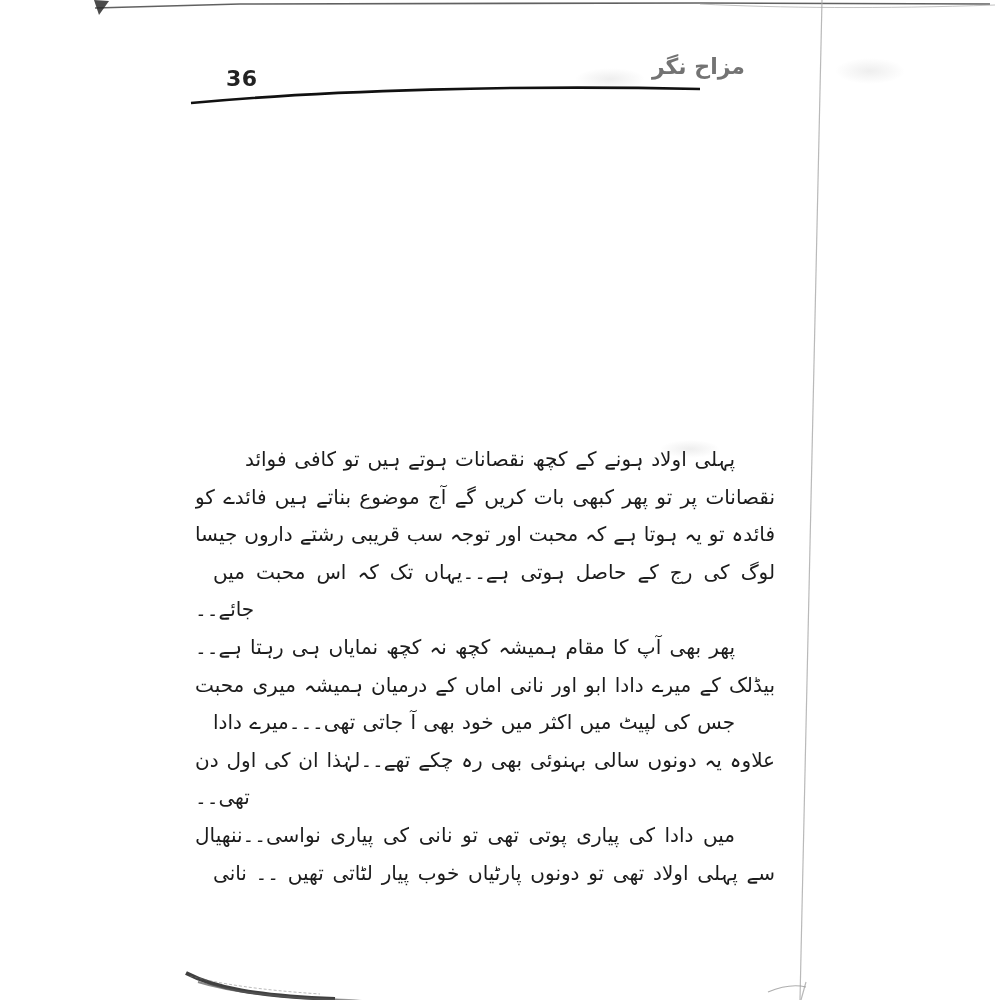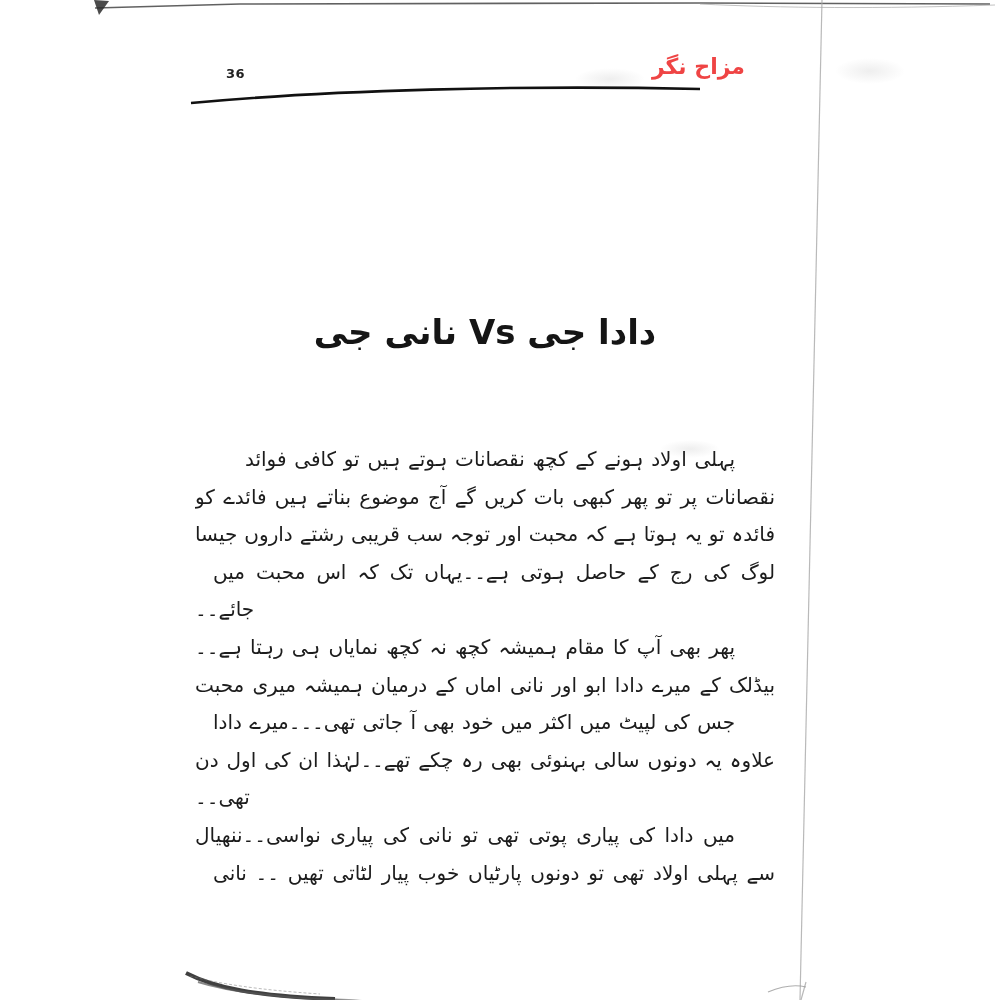--- a/index.html
+++ b/index.html
@@ -7,27 +7,27 @@
     width:1000px;height:1000px;position:relative;overflow:hidden;
     background:#ffffff;
     font-family:"DejaVu Sans", sans-serif;
     color:#1c1c1c;
   }
   .canvas{position:absolute;inset:0;}
 
   
   .page-number{
     position:absolute;left:226px;top:66px;
-    font-size:13px;font-weight:bold;color:#222;
+    font-size:22px;font-weight:bold;color:#222;
     letter-spacing:0.5px;
   }
   .running-title{
     position:absolute;left:545px;top:54px;width:200px;
     direction:rtl;text-align:right;
-    font-size:22px;font-weight:bold;color:#ef4444;
+    font-size:22px;font-weight:bold;color:#737373;
   }
 
   
   .chapter-title{
     position:absolute;left:195px;top:312px;width:580px;
     direction:rtl;text-align:center;
     font-size:34px;font-weight:bold;color:#151515;
   }
 
   
@@ -82,21 +82,20 @@
     <path d="M806,982 L801,1000" stroke="#9a9a9a" stroke-width="1.2" fill="none" opacity="0.7"></path>
   </svg>
 
   <div class="smudge" style="left:575px;top:68px;width:70px;height:22px;"></div>
   <div class="smudge" style="left:835px;top:58px;width:70px;height:26px;"></div>
   <div class="smudge" style="left:660px;top:440px;width:60px;height:18px;"></div>
 
   <div class="page-number">36</div>
   <div class="running-title">مزاح نگر</div>
 
-  <div class="chapter-title">دادا جی Vs نانی جی</div>
 
   <div class="body-block">
     <div class="line indent full pl50">پہلی اولاد ہونے کے کچھ نقصانات ہوتے ہیں تو کافی فوائد بھی ہوتے ہیں۔۔</div>
     <div class="line full">نقصانات پر تو پھر کبھی بات کریں گے آج موضوع بناتے ہیں فائدے کو ۔۔سب سے پہلا</div>
     <div class="line full">فائدہ تو یہ ہوتا ہے کہ محبت اور توجہ سب قریبی رشتے داروں جیسا کہ چاچو پھپوز خالا ماموں</div>
     <div class="line full pl18">لوگ کی رج کے حاصل ہوتی ہے۔۔یہاں تک کہ اس محبت میں دوسرا حصے دار نا آ</div>
     <div class="line">جائے۔۔</div>
     <div class="line indent full">پھر بھی آپ کا مقام ہمیشہ کچھ نہ کچھ نمایاں ہی رہتا ہے۔۔میری خوش قسمتی کہیں یا</div>
     <div class="line full">بیڈلک کے میرے دادا ابو اور نانی اماں کے درمیان ہمیشہ میری محبت کو لے کر دلچسپ سی</div>
     <div class="line indent full pl18">جس کی لپیٹ میں اکثر میں خود بھی آ جاتی تھی۔۔۔میرے دادا اور نانی ہونے کے</div>

